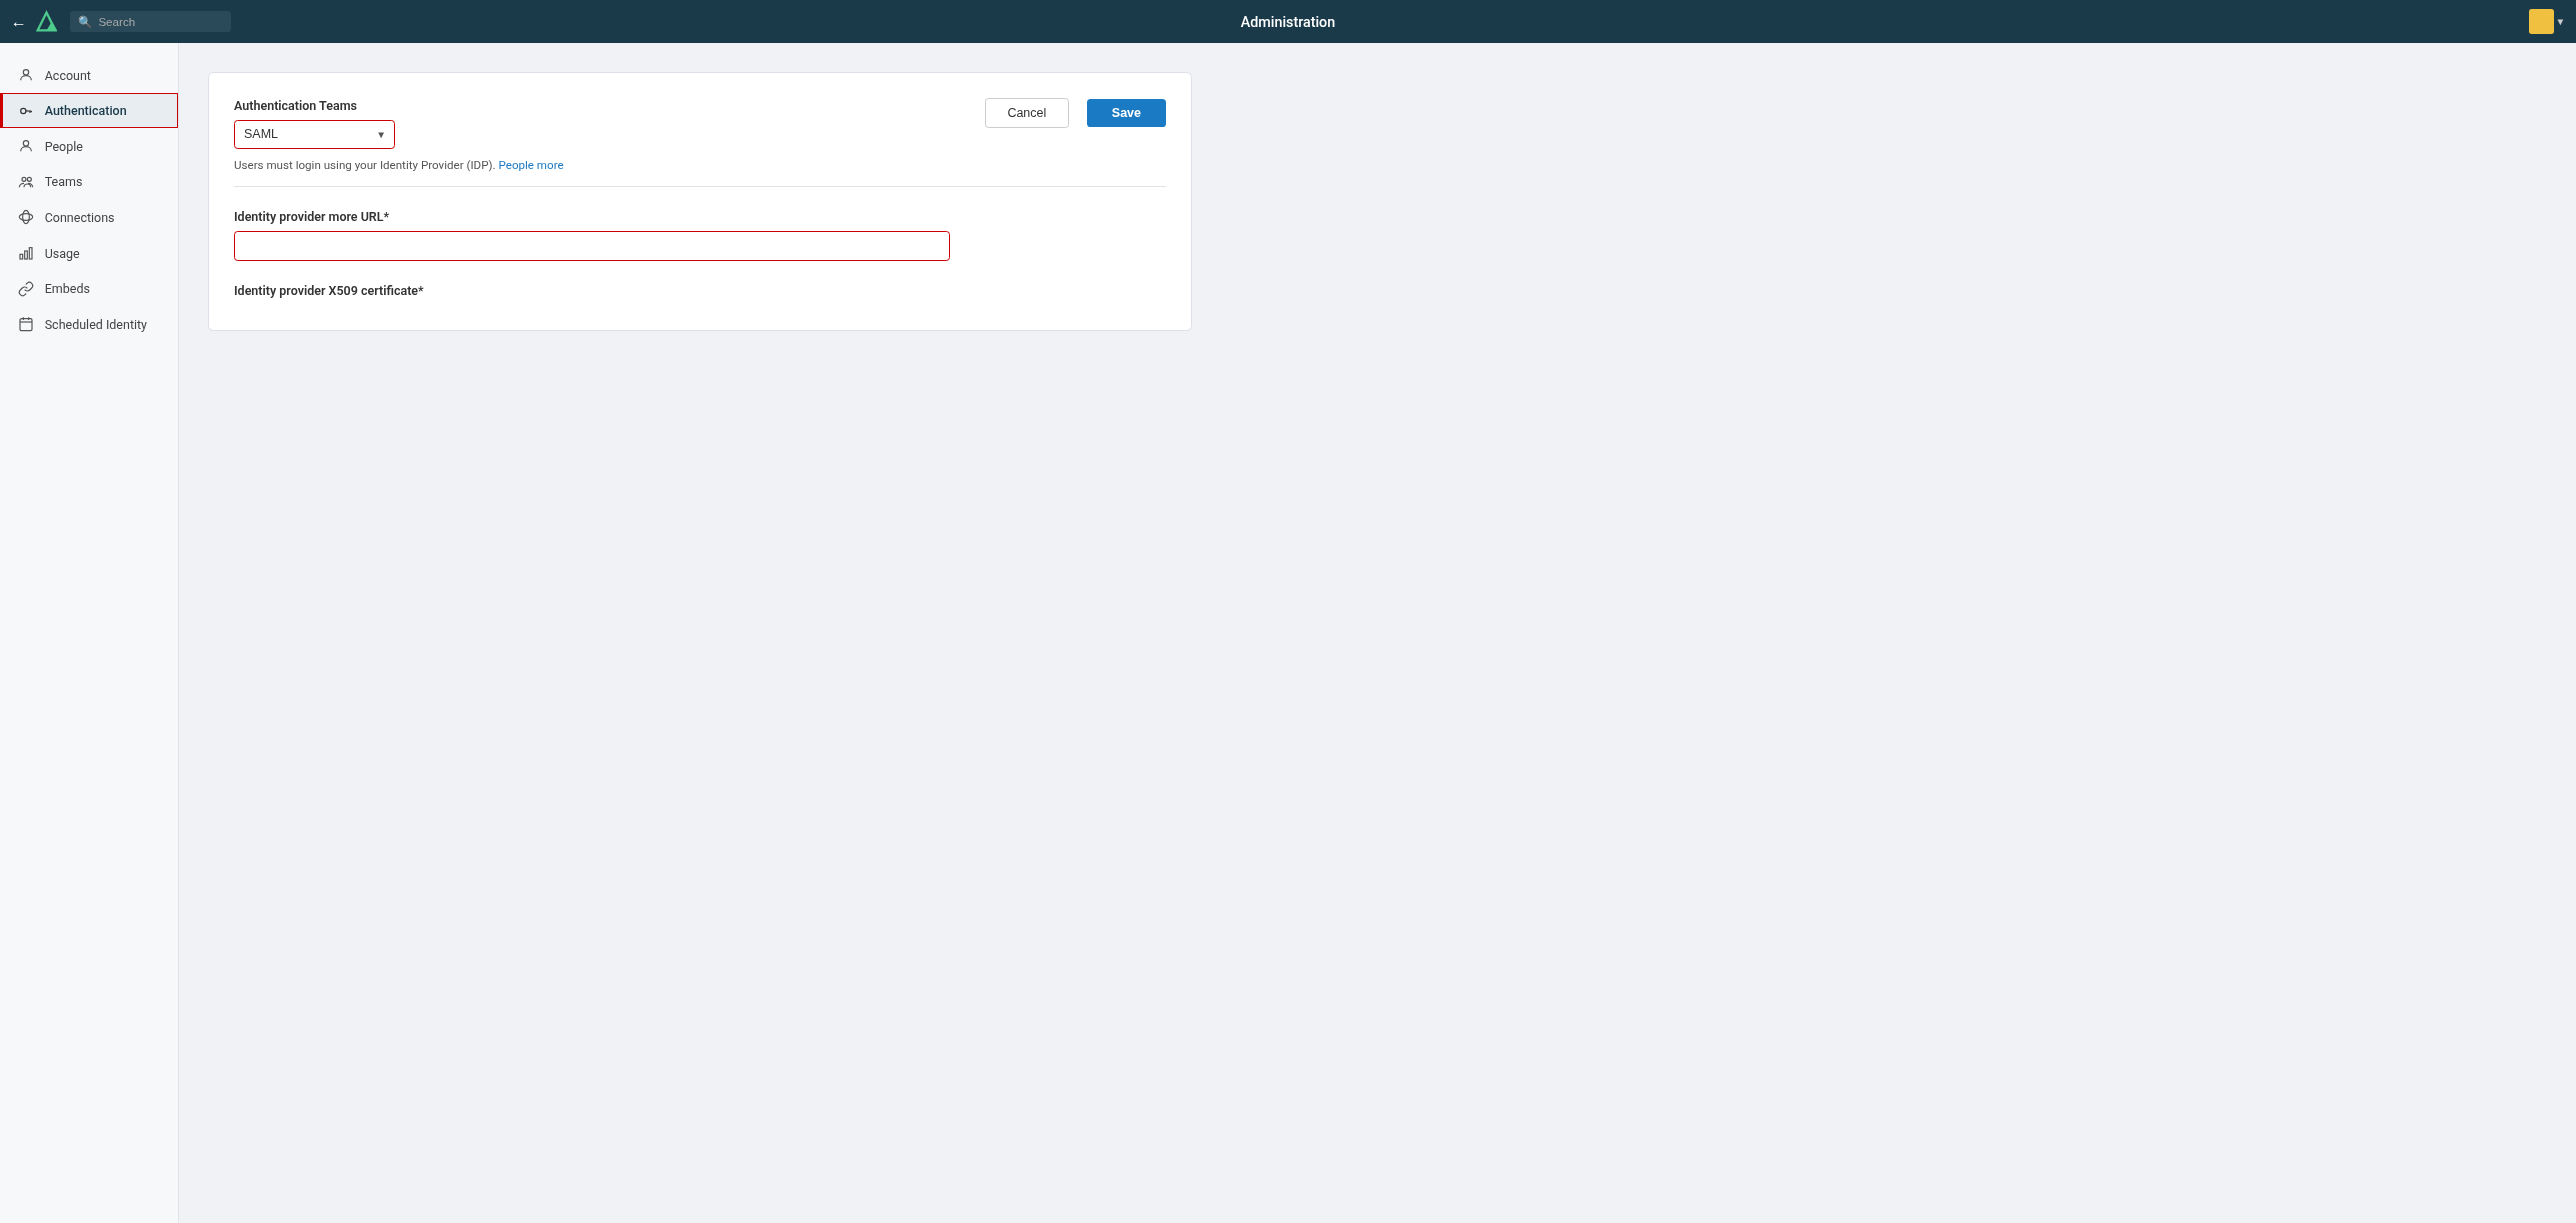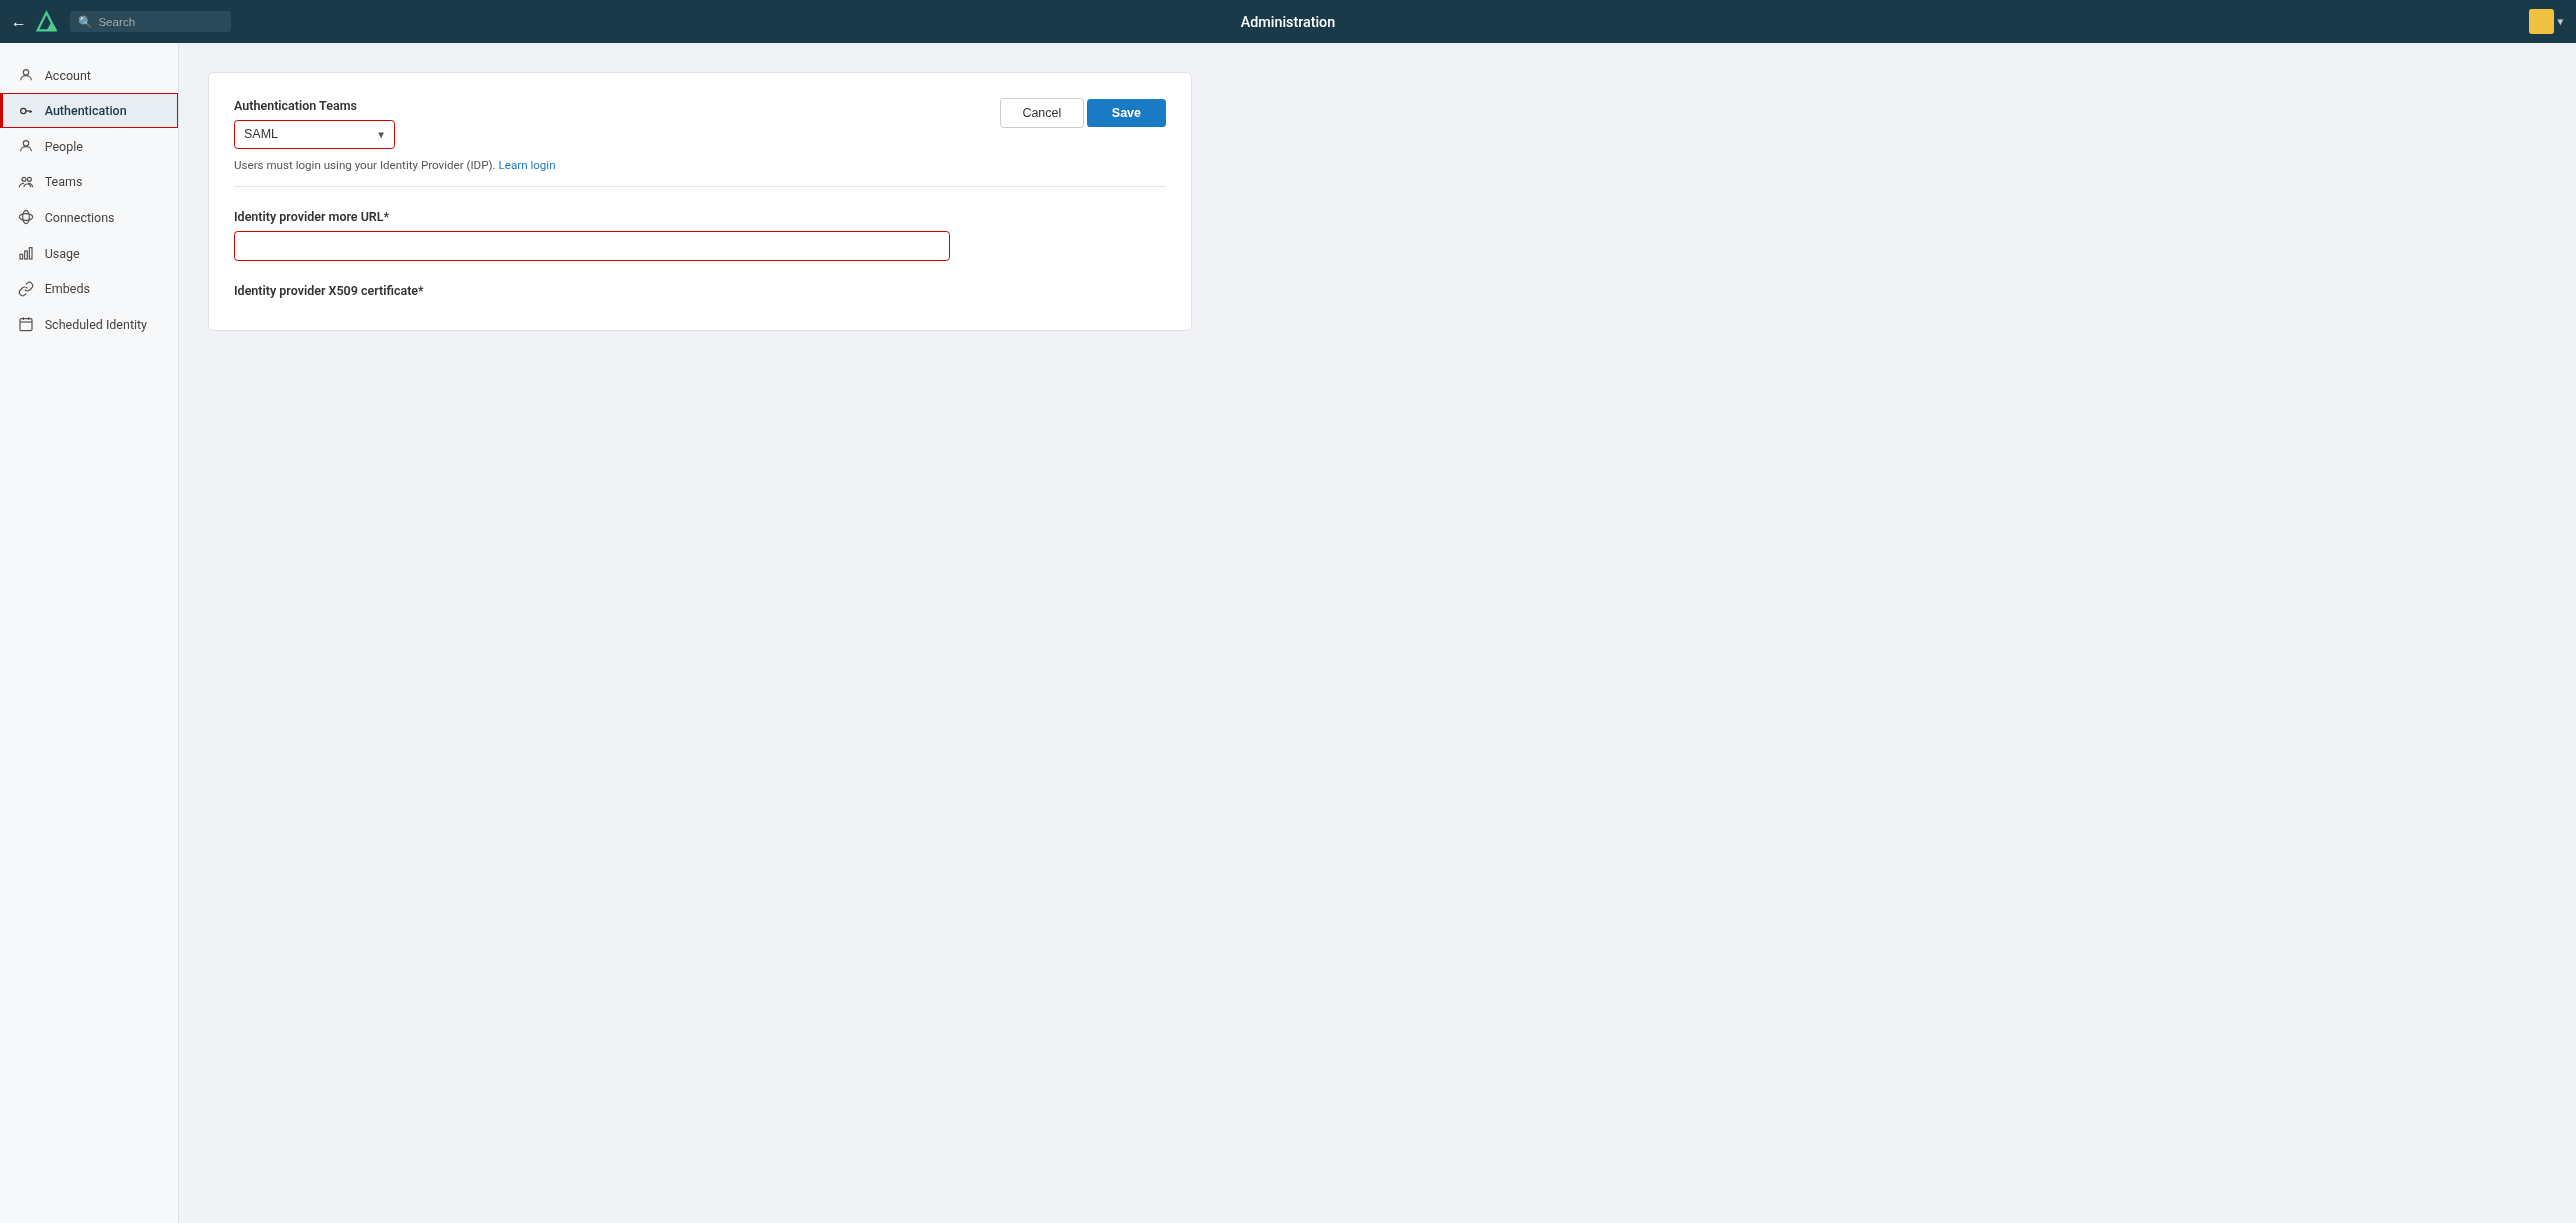--- a/index.html
+++ b/index.html
@@ -198,21 +198,21 @@
       color: #555;
       margin-top: 9px;
     }
     .helper-text a {
       color: #1a7ac4;
       text-decoration: none;
     }
 
     .btn-group {
       display: flex;
-      gap: 3px;
+      gap: 18px;
       align-items: center;
     }
     .btn-cancel {
       padding: 7.2px 21.5px;
       border: 0.9px solid #ccc;
       border-radius: 3.6px;
       background: white;
       color: #333;
       font-size: 12.5px;
       cursor: pointer;
@@ -392,21 +392,21 @@
             <select>
               <option>SAML</option>
               <option>Password</option>
               <option>Google SSO</option>
               <option>LDAP</option>
             </select>
             <span class="chevron">▼</span>
           </div>
           <p class="helper-text">
             <span>Users must login using your Identity Provider (IDP).</span>
-            <a href="#">Learn login</a>
+            <a href="#">People more</a>
           </p>
         </div>
 
         <div class="btn-group">
           <button class="btn-cancel">Cancel</button>
           <button class="btn-save">Save</button>
         </div>
       </div>
 
       <hr class="divider">

